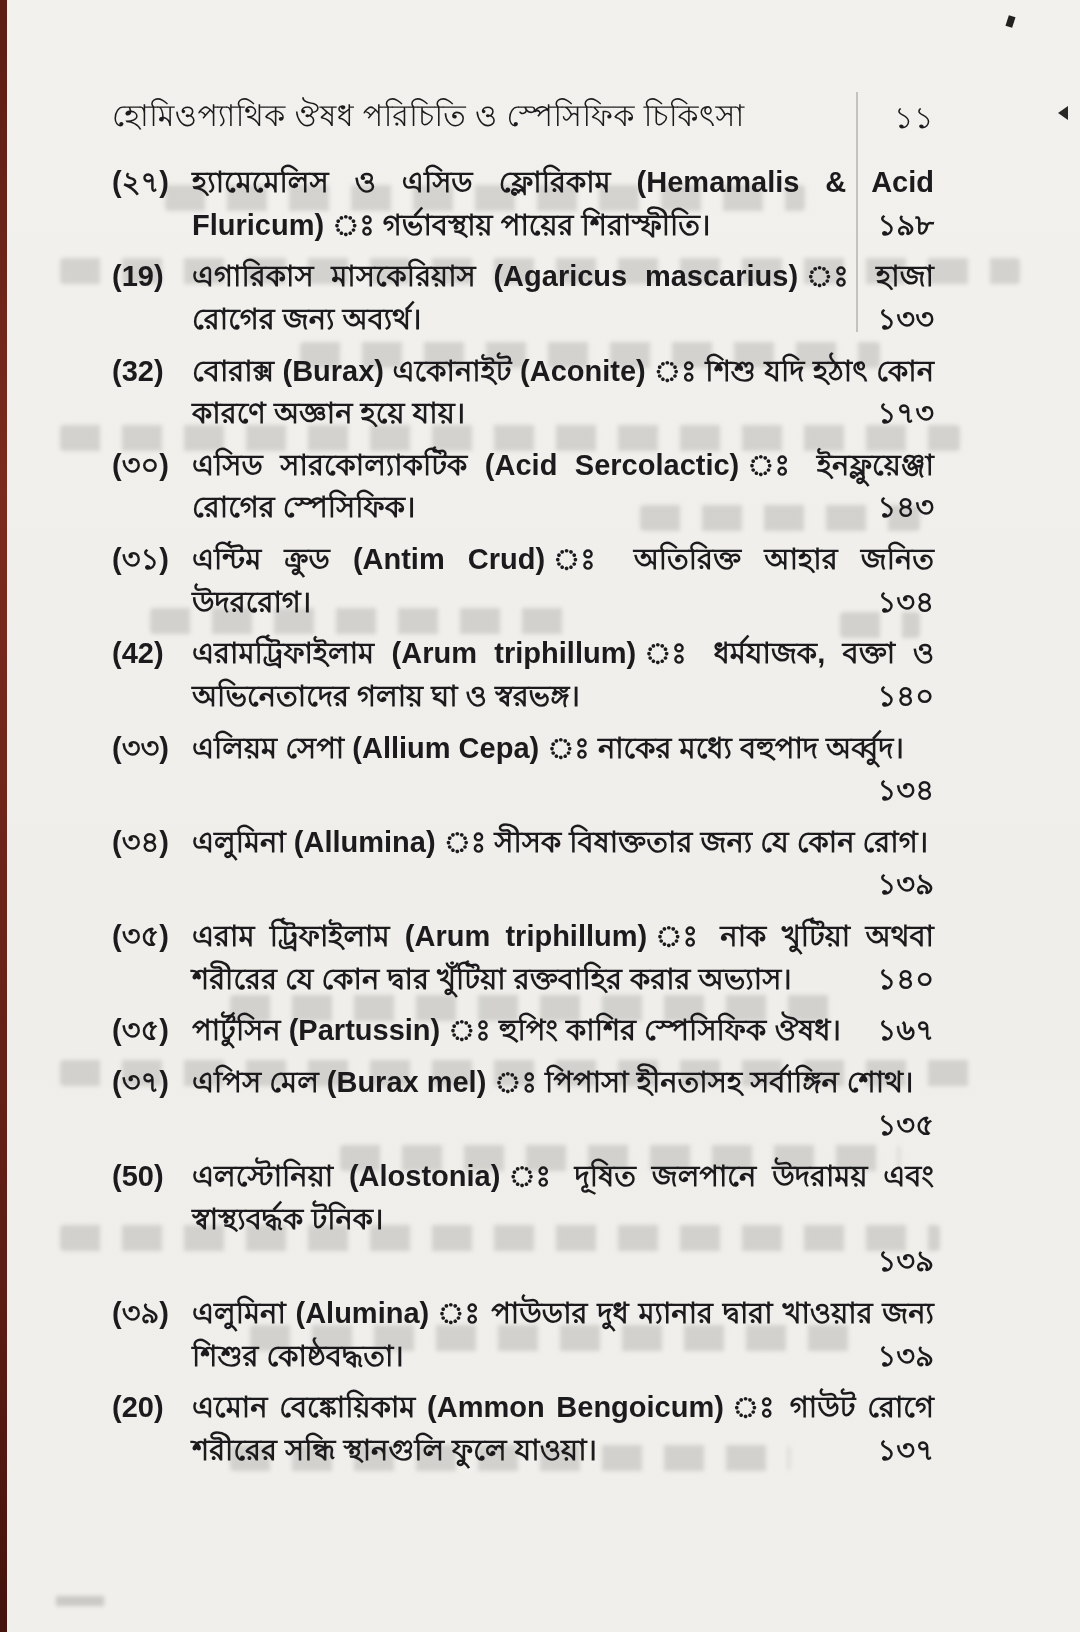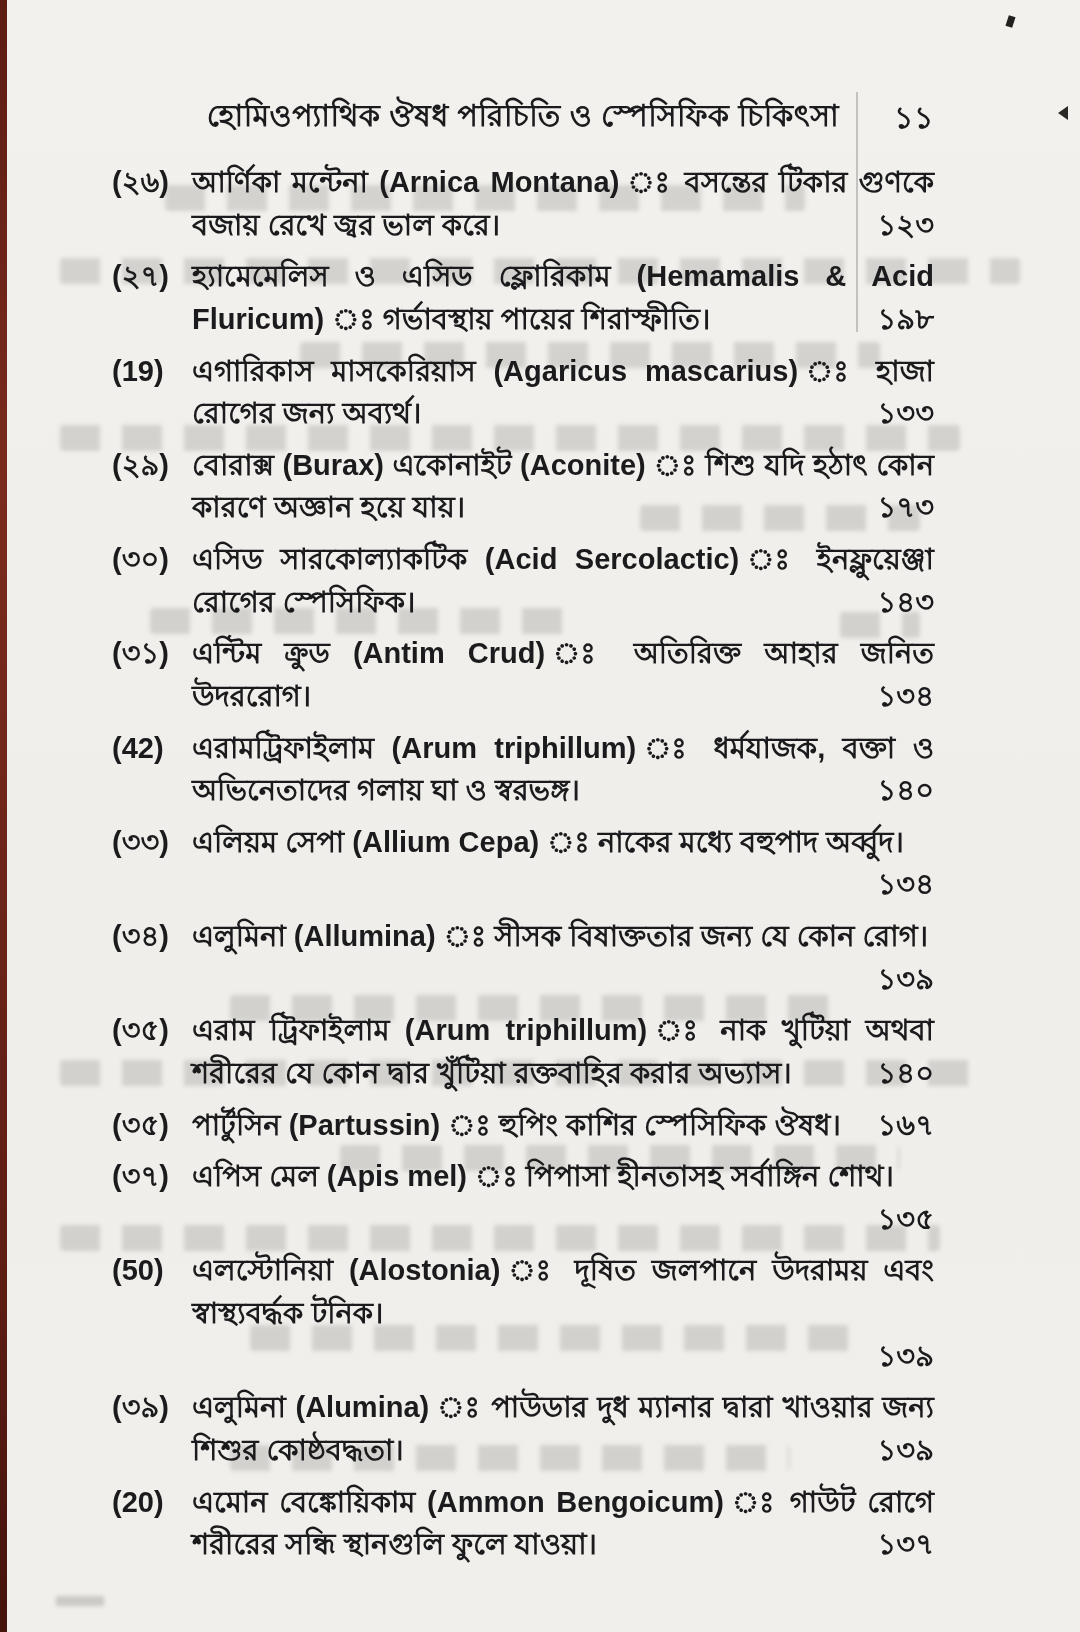--- a/index.html
+++ b/index.html
@@ -17,22 +17,22 @@
   .spine{
     position:absolute;left:0;top:0;width:7px;height:100%;
     background:linear-gradient(180deg,#5c1d13,#7b2b1d 30%,#5c1d13 80%,#44130c);
     z-index:4;
   }
 
   .content{position:relative;z-index:2;padding:92px 146px 0 112px;}
 
   .header{
     position:relative;
-    font-size:30px;font-weight:700;
-    text-align:center;
+    font-size:30px;font-weight:400;
+    text-align:left;
     margin-bottom:18px;
     letter-spacing:.5px;
   }
   .header .pageno{position:absolute;right:0;top:2px;}
 
   .entry{
     display:flex;align-items:flex-start;
     font-size:29px;line-height:1.47;font-weight:600;
     margin-bottom:9px;
   }
@@ -76,42 +76,35 @@
   <div class="speck s3"></div>
 
   <div class="content">
     <div class="header">
       <span class="title">হোমিওপ্যাথিক ঔষধ পরিচিতি ও স্পেসিফিক চিকিৎসা</span>
       <span class="pageno">১১</span>
     </div>
 
     <div class="entries">
         <div class="entry">
-    <span class="enum">(২৬)</span>
-    <span class="ebody">
-      <span class="etext">আর্ণিকা মন্টেনা (Arnica Montana) ঃ বসন্তের টিকার গুণকে বজায় রেখে জ্বর ভাল করে।</span>
-      <span class="epage">১২৩</span>
-    </span>
-  </div>
-        <div class="entry">
     <span class="enum">(২৭)</span>
     <span class="ebody">
       <span class="etext">হ্যামেমেলিস ও এসিড ফ্লোরিকাম (Hemamalis &amp; Acid Fluricum) ঃ গর্ভাবস্থায় পায়ের শিরাস্ফীতি।</span>
       <span class="epage">১৯৮</span>
     </span>
   </div>
         <div class="entry">
     <span class="enum">(19)</span>
     <span class="ebody">
       <span class="etext">এগারিকাস মাসকেরিয়াস (Agaricus mascarius) ঃ হাজা রোগের জন্য অব্যর্থ।</span>
       <span class="epage">১৩৩</span>
     </span>
   </div>
         <div class="entry">
-    <span class="enum">(২৯)</span>
+    <span class="enum">(32)</span>
     <span class="ebody">
       <span class="etext">বোরাক্স (Burax) একোনাইট (Aconite) ঃ শিশু যদি হঠাৎ কোন কারণে অজ্ঞান হয়ে যায়।</span>
       <span class="epage">১৭৩</span>
     </span>
   </div>
         <div class="entry">
     <span class="enum">(৩০)</span>
     <span class="ebody">
       <span class="etext">এসিড সারকোল্যাকটিক (Acid Sercolactic) ঃ ইনফ্লুয়েঞ্জা রোগের স্পেসিফিক।</span>
       <span class="epage">১৪৩</span>
@@ -155,21 +148,21 @@
         <div class="entry">
     <span class="enum">(৩৫)</span>
     <span class="ebody">
       <span class="etext">পার্টুসিন (Partussin) ঃ হুপিং কাশির স্পেসিফিক ঔষধ।</span>
       <span class="epage">১৬৭</span>
     </span>
   </div>
         <div class="entry">
     <span class="enum">(৩৭)</span>
     <span class="ebody">
-      <span class="etext">এপিস মেল (Apis mel) ঃ পিপাসা হীনতাসহ সর্বাঙ্গিন শোথ।</span>
+      <span class="etext">এপিস মেল (Burax mel) ঃ পিপাসা হীনতাসহ সর্বাঙ্গিন শোথ।</span>
       <span class="epage">১৩৫</span>
     </span>
   </div>
         <div class="entry">
     <span class="enum">(50)</span>
     <span class="ebody">
       <span class="etext">এলস্টোনিয়া (Alostonia) ঃ দূষিত জলপানে উদরাময় এবং স্বাস্থ্যবর্দ্ধক টনিক।</span>
       <span class="epage ownline">১৩৯</span>
     </span>
   </div>

